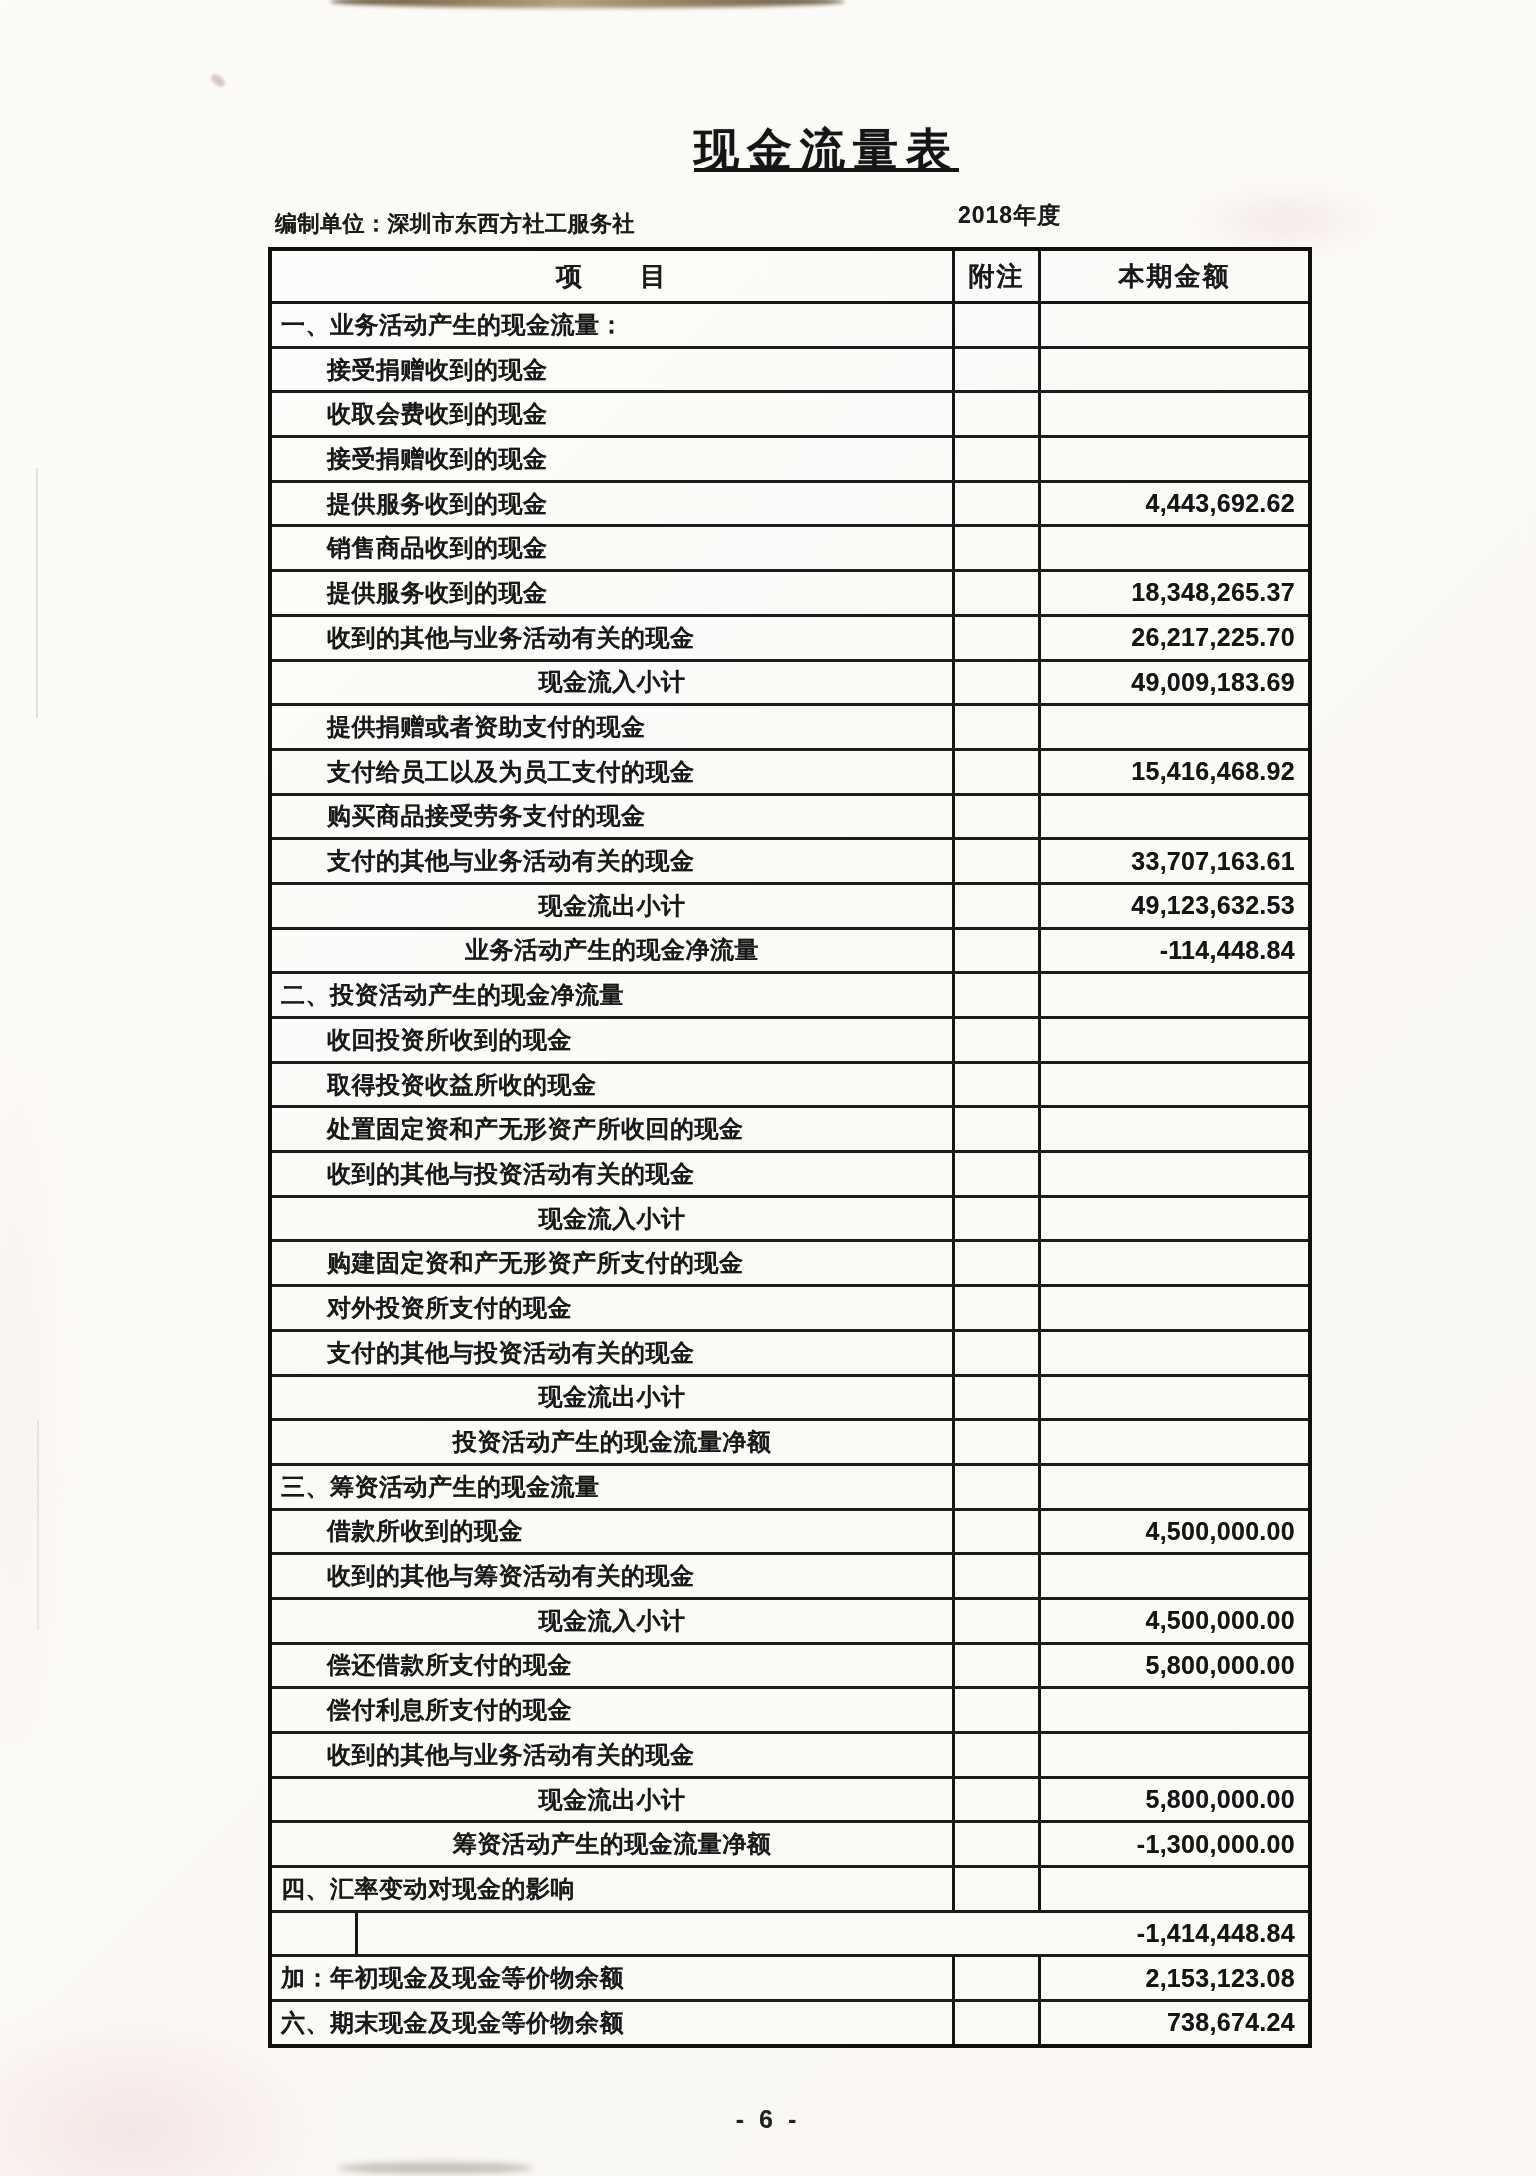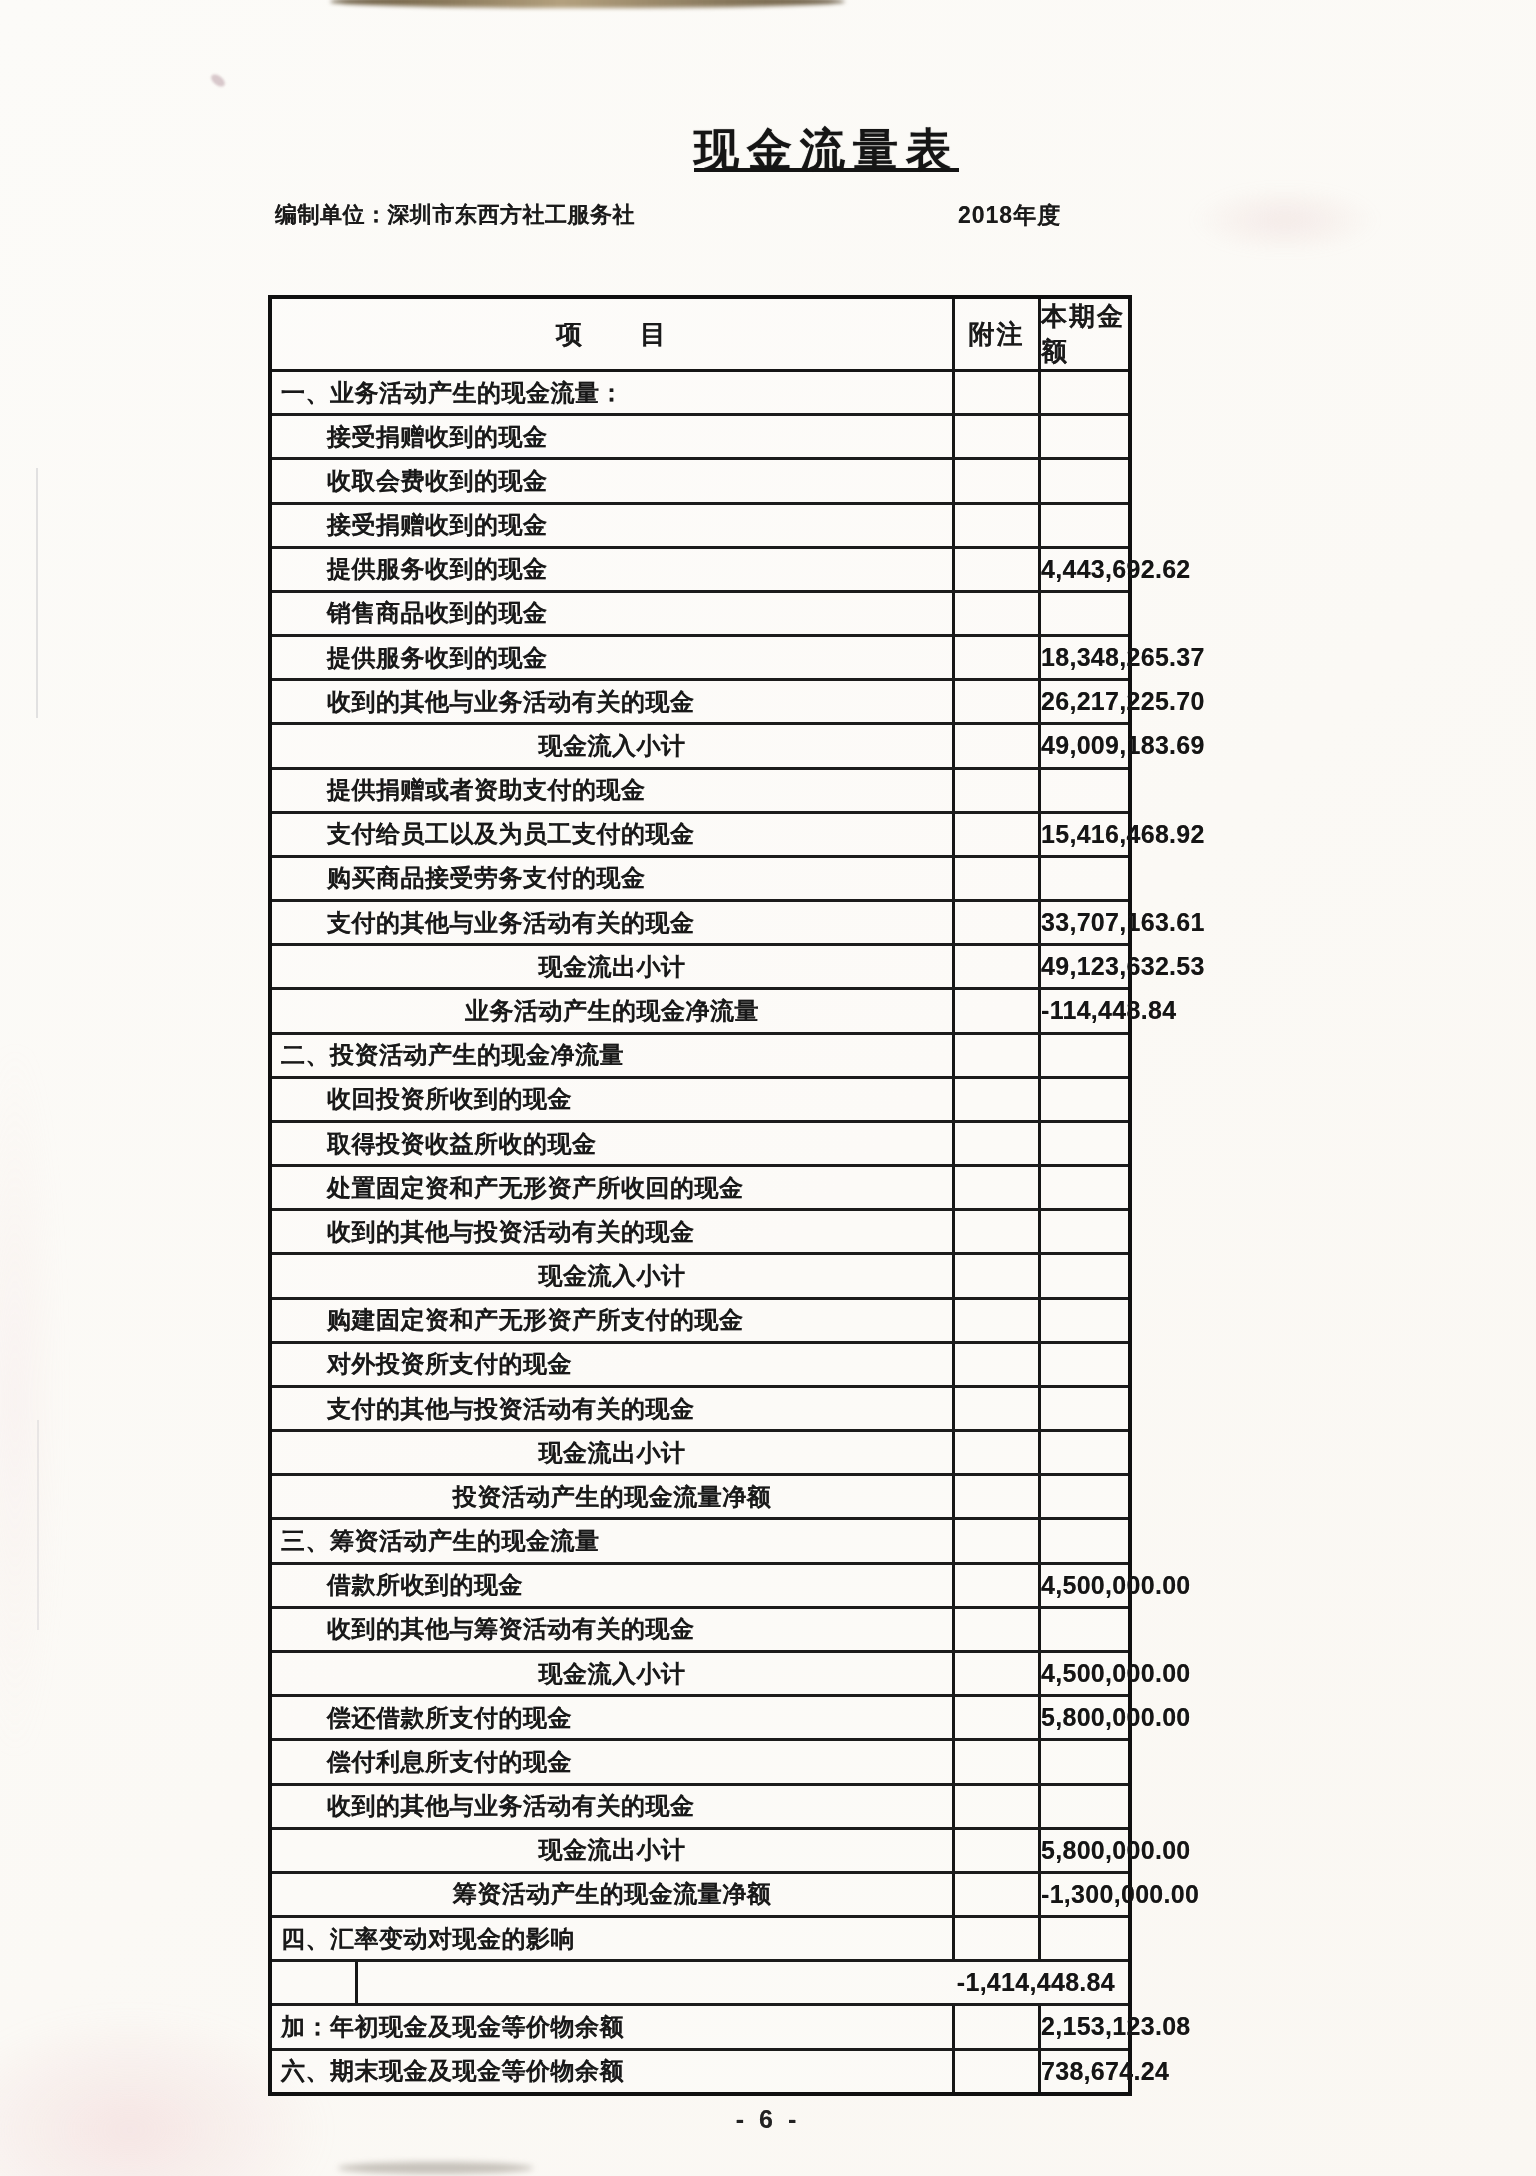--- a/index.html
+++ b/index.html
@@ -30,31 +30,30 @@
   .scratch-2{left:37px;top:1420px;width:2px;height:210px;background:rgba(110,110,128,.12);}
   .smudge-bottom{left:338px;top:2162px;width:195px;height:12px;border-radius:50%;
     background:rgba(120,112,100,.4);filter:blur(3px);}
   
   .doc-title{
     position:absolute;left:694px;top:120px;margin:0;
     font-size:45px;font-weight:700;letter-spacing:8px;color:#151515;
     text-shadow:0 0 1px rgba(20,20,20,.55);white-space:nowrap;text-decoration:underline;
   }
   .meta-line{position:absolute;left:0;top:200px;width:1536px;height:34px;}
-  .prepared-by{position:absolute;left:275px;top:0;font-size:22px;font-weight:700;
+  .prepared-by{position:absolute;left:275px;top:9px;font-size:22px;font-weight:700;
     letter-spacing:.5px;text-shadow:0 0 .5px rgba(25,25,25,.6);white-space:nowrap;}
   .period{position:absolute;left:958px;top:0;font-size:23px;font-weight:700;
     letter-spacing:1px;text-shadow:0 0 .5px rgba(25,25,25,.6);white-space:nowrap;}
   
   .cf-table{
-    position:absolute;left:268px;top:247px;width:864px;height:1801px;
+    position:absolute;left:268px;top:247px;width:1044px;height:1801px;
     box-sizing:border-box;border:4px solid #101010;
     display:flex;flex-direction:column;
     background:rgba(255,255,255,.25);
-    margin-top:48px;
   }
   .thead{flex:0 0 50px;display:flex;border-bottom:3px solid #161616;}
   .rows{flex:1;display:flex;flex-direction:column;}
   .row{flex:1;display:flex;border-bottom:3px solid #1c1c1c;}
   .row:last-child{border-bottom:none;}
   .c1{flex:0 0 683px;box-sizing:border-box;border-right:3px solid #161616;
     display:flex;align-items:center;}
   .c2{flex:0 0 86px;box-sizing:border-box;border-right:3px solid #161616;
     display:flex;align-items:center;justify-content:center;}
   .c3{flex:1;display:flex;align-items:center;justify-content:flex-end;}

